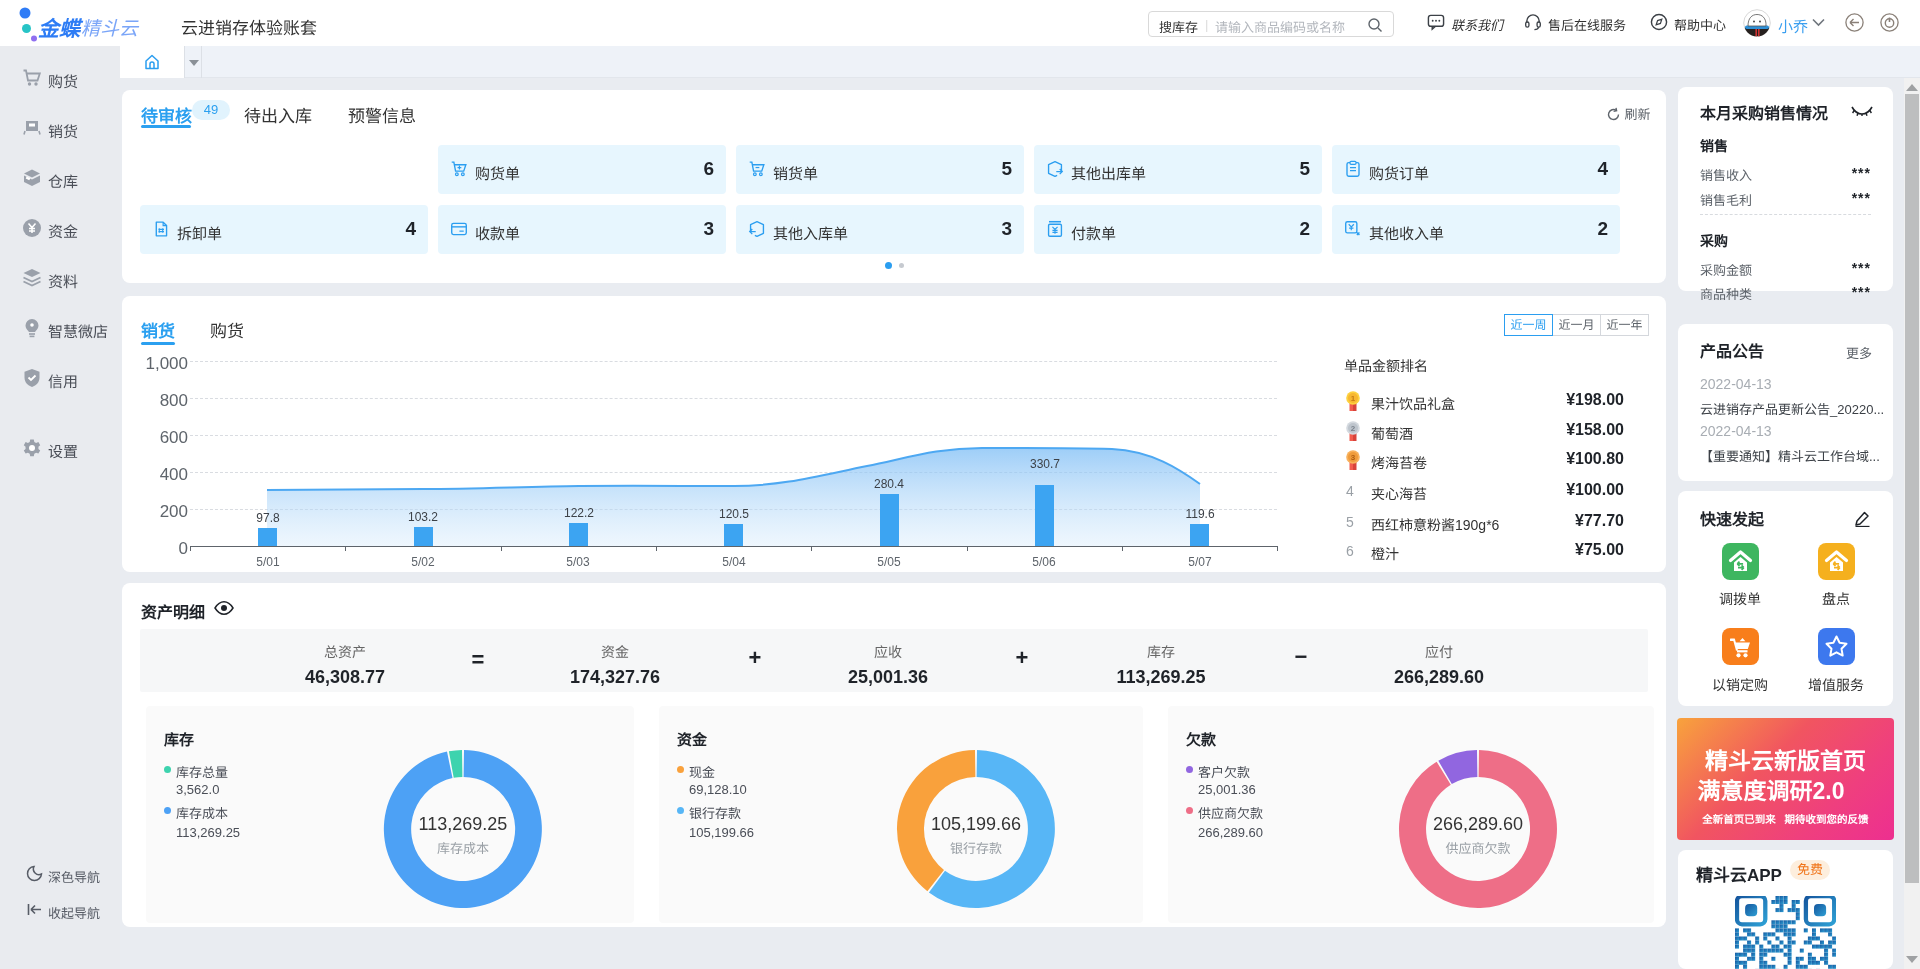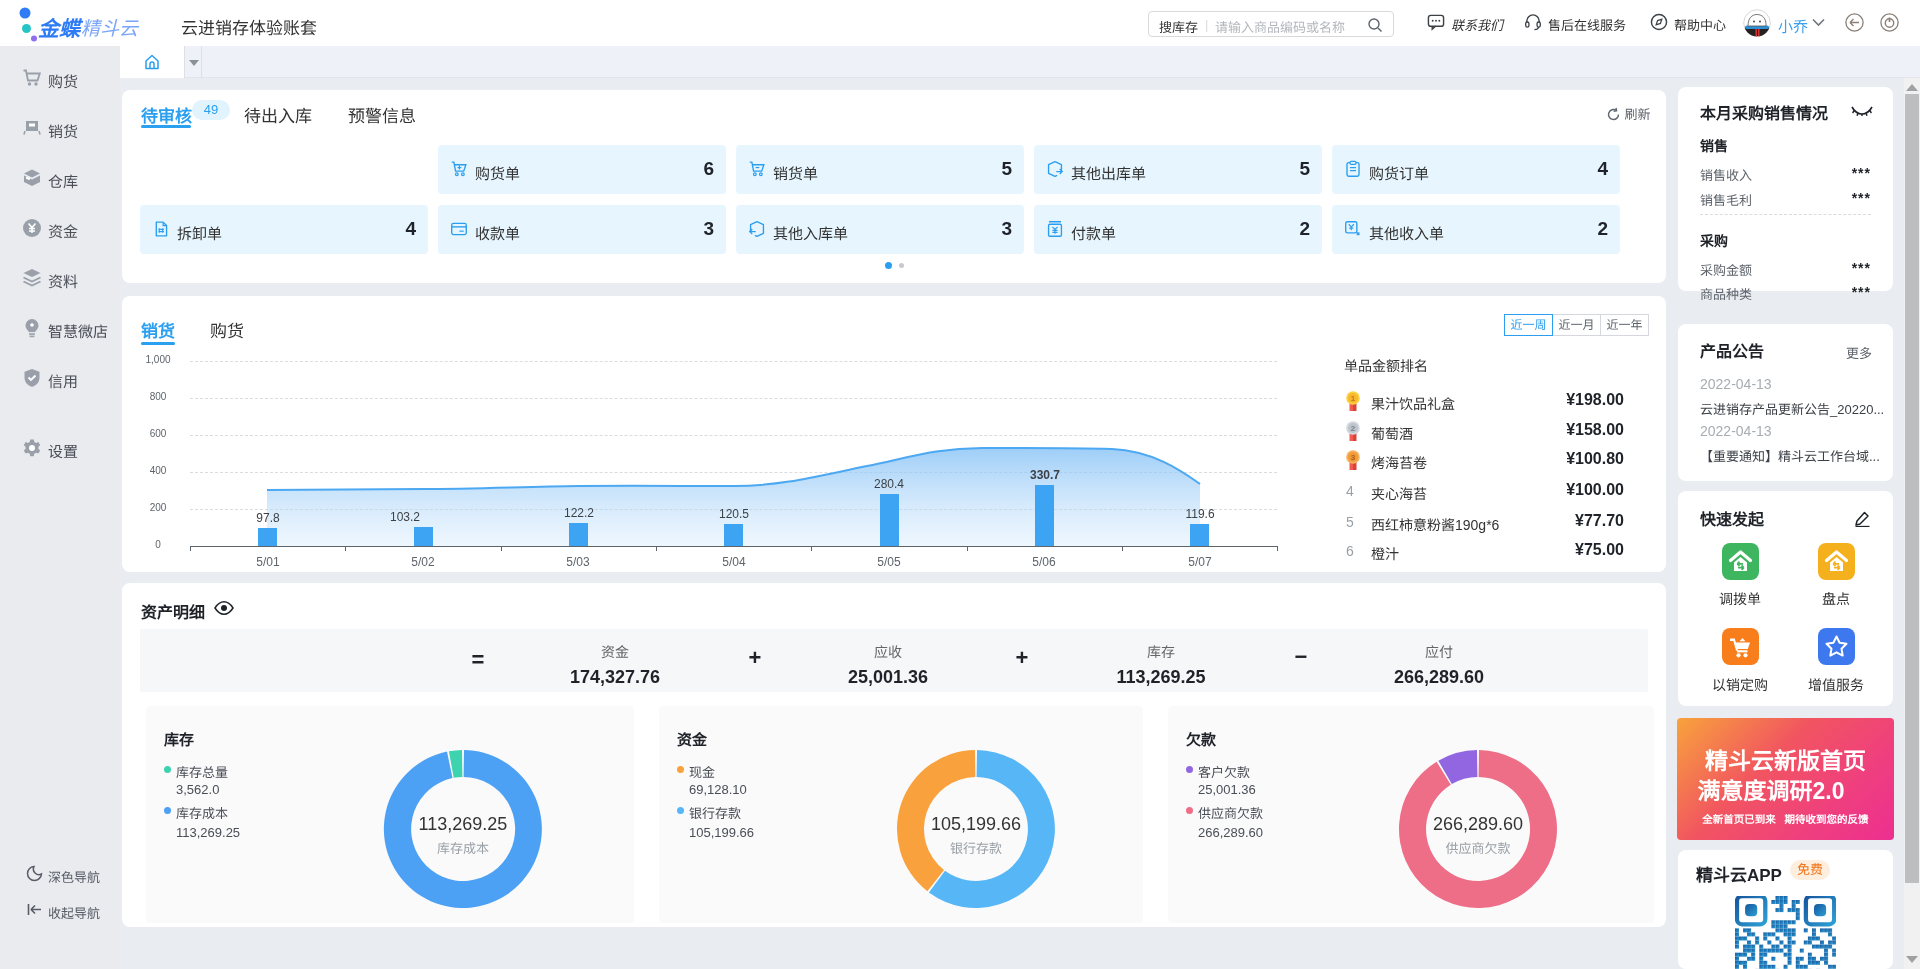--- a/index.html
+++ b/index.html
@@ -40,21 +40,21 @@
 .tabtxt-a{font-size:17px;font-weight:bold;color:#2ba0f0;}
 .tabtxt{font-size:17px;color:#333;}
 .badge49{position:absolute;left:51px;top:-2px;width:38px;height:20px;background:#e1f3fd;border-radius:10px;text-align:center;line-height:20px;font-size:13px;color:#2ba0f0;}
 .underline{position:absolute;background:#2ba0f0;border-radius:2px;height:3px;}
 .statbox{position:absolute;width:288px;height:49px;background:#e7f6fe;border-radius:4px;}
 .statbox .lbl{position:absolute;left:37px;top:17px;font-size:15px;color:#333;}
 .statbox .num{position:absolute;right:12px;top:13px;font-size:19px;font-weight:bold;color:#1f2329;}
 .statbox svg{position:absolute;left:12px;top:15px;width:18px;height:18px;}
 .dot{position:absolute;border-radius:50%;}
 
-.ylab{position:absolute;width:60px;text-align:center;font-size:10px;color:#5e646b;}
+.ylab{position:absolute;width:60px;text-align:right;font-size:17px;color:#5e646b;}
 .xlab{position:absolute;width:60px;text-align:center;font-size:12px;color:#5e646b;}
 .gline{position:absolute;height:0;border-top:1px dashed #d9dce1;}
 .bar{position:absolute;width:19px;background:#3ca4f2;}
 .bval{position:absolute;width:70px;text-align:center;font-size:12px;color:#3c4147;}
 .rk-row{position:absolute;width:280px;height:22px;}
 .rk-name{position:absolute;left:27px;top:2px;font-size:14px;color:#333;}
 .rk-price{position:absolute;right:0;top:0px;font-size:16px;font-weight:bold;color:#1f2329;}
 .rk-n{position:absolute;left:2px;top:2px;font-size:14px;color:#9aa0a6;}
 .tbtn{position:absolute;top:18px;height:22px;line-height:20px;text-align:center;font-size:12px;color:#5e646b;border:1px solid #d4d7dc;background:#fff;}
 
@@ -392,29 +392,29 @@
   <div class="abs" style="left:379px;top:250px;width:1px;height:5px;background:#5e646b;"></div>
   <div class="abs" style="left:534px;top:250px;width:1px;height:5px;background:#5e646b;"></div>
   <div class="abs" style="left:689px;top:250px;width:1px;height:5px;background:#5e646b;"></div>
   <div class="abs" style="left:845px;top:250px;width:1px;height:5px;background:#5e646b;"></div>
   <div class="abs" style="left:1000px;top:250px;width:1px;height:5px;background:#5e646b;"></div>
   <div class="abs" style="left:1155px;top:250px;width:1px;height:5px;background:#5e646b;"></div>
 
   <div class="bar" style="left:136px;top:232px;height:18px;"></div>
     <div class="bval" style="left:111px;top:215px;">97.8</div>
   <div class="bar" style="left:292px;top:231px;height:19px;"></div>
-    <div class="bval" style="left:248px;top:214px;">103.2</div>
+    <div class="bval" style="left:266px;top:214px;">103.2</div>
   <div class="bar" style="left:447px;top:227px;height:23px;"></div>
     <div class="bval" style="left:422px;top:210px;">122.2</div>
   <div class="bar" style="left:602px;top:228px;height:22px;"></div>
     <div class="bval" style="left:577px;top:211px;">120.5</div>
   <div class="bar" style="left:758px;top:198px;height:52px;"></div>
     <div class="bval" style="left:732px;top:181px;">280.4</div>
   <div class="bar" style="left:913px;top:189px;height:61px;"></div>
-    <div class="bval" style="left:888px;top:172px;font-weight:bold;">330.7</div>
+    <div class="bval" style="left:888px;top:161px;">330.7</div>
   <div class="bar" style="left:1068px;top:228px;height:22px;"></div>
     <div class="bval" style="left:1043px;top:211px;">119.6</div>
 
   <div class="xlab" style="left:116px;top:259px;">5/01</div>
   <div class="xlab" style="left:271px;top:259px;">5/02</div>
   <div class="xlab" style="left:426px;top:259px;">5/03</div>
   <div class="xlab" style="left:582px;top:259px;">5/04</div>
   <div class="xlab" style="left:737px;top:259px;">5/05</div>
   <div class="xlab" style="left:892px;top:259px;">5/06</div>
   <div class="xlab" style="left:1048px;top:259px;">5/07</div>
@@ -464,20 +464,24 @@
     </div>
 </div>
 
 <div class="card" id="card3">
   <div class="abs" style="left:19px;top:16px;font-size:16px;font-weight:bold;color:#1f2329;">资产明细</div>
   <svg class="abs" style="left:92px;top:18px;" width="20" height="14" viewBox="0 0 20 14">
       <path d="M1 7 C4 2.2 7 0.8 10 0.8 C13 0.8 16 2.2 19 7 C16 11.8 13 13.2 10 13.2 C7 13.2 4 11.8 1 7 Z" fill="none" stroke="#1f2329" stroke-width="1.5"></path>
       <circle cx="10" cy="7" r="3" fill="#1f2329"></circle>
     </svg>
   <div class="abs" style="left:18px;top:46px;width:1508px;height:63px;background:#f6f7f8;border-radius:2px;">
+    <div class="f-col" style="left:105px;width:200px;top:12px;">
+        <div class="l">总资产</div>
+        <div class="v">46,308.77</div>
+      </div>
     <div class="f-op" style="left:328px;width:20px;top:18px;text-align:center;">=</div>
     <div class="f-col" style="left:375px;width:200px;top:12px;">
         <div class="l">资金</div>
         <div class="v">174,327.76</div>
       </div>
     <div class="f-op" style="left:605px;width:20px;top:16px;text-align:center;">+</div>
     <div class="f-col" style="left:648px;width:200px;top:12px;">
         <div class="l">应收</div>
         <div class="v">25,001.36</div>
       </div>

